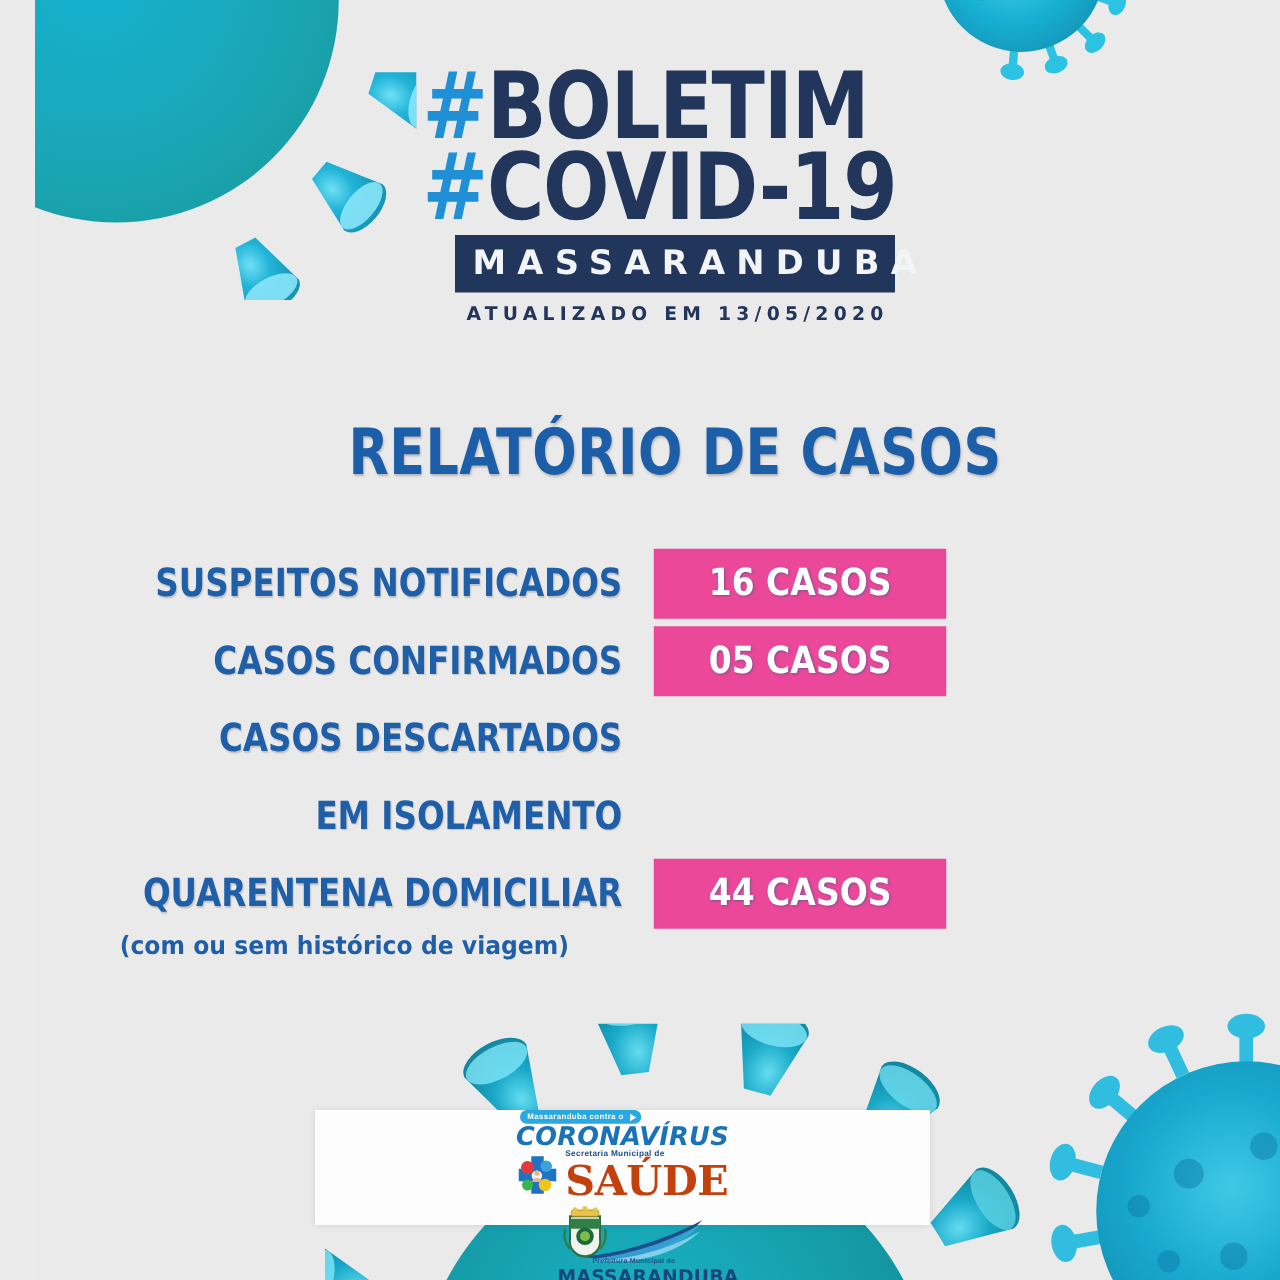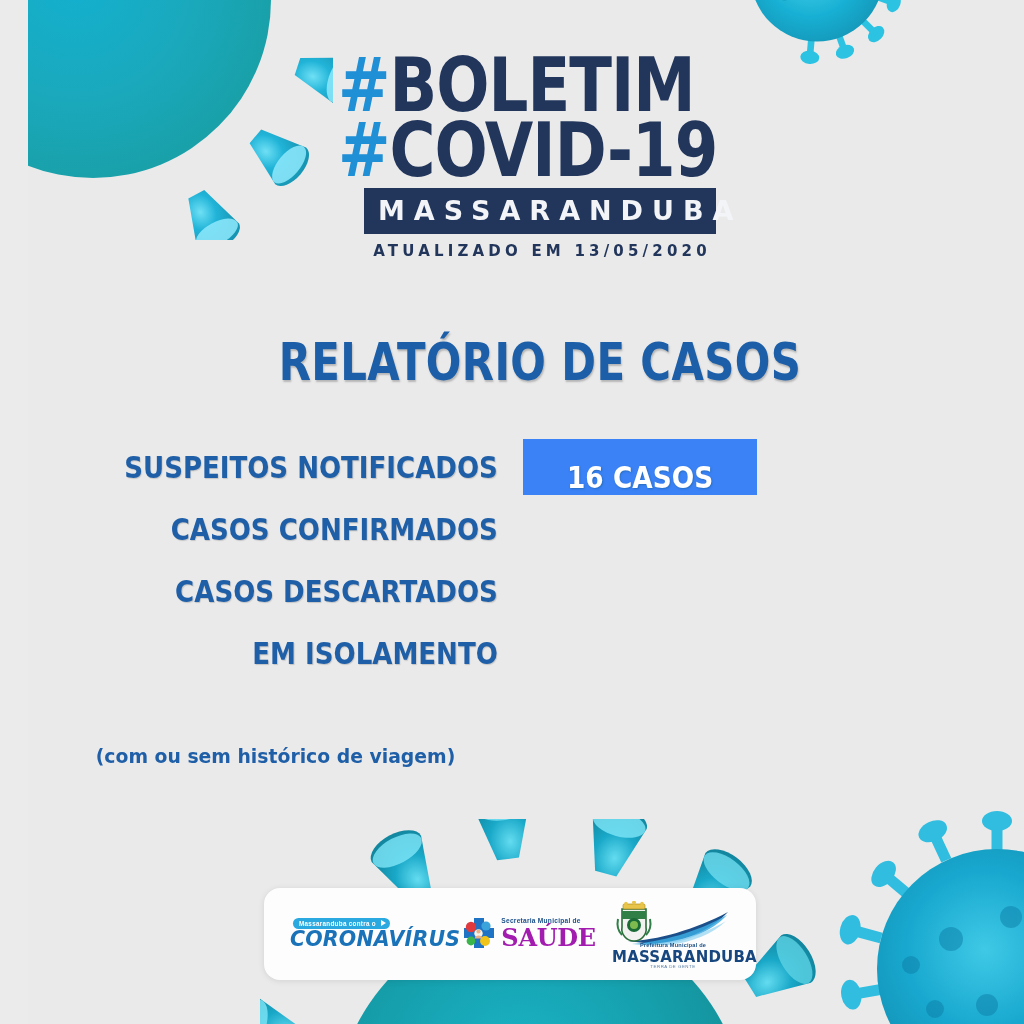--- a/index.html
+++ b/index.html
@@ -118,23 +118,23 @@
     color:#1f5fa8;
     transform:scaleX(0.84);
     transform-origin:right center;
     text-shadow:1px 1px 1px rgba(140,140,140,0.4);
     white-space:nowrap;
   }
 
   .row-value {
     width:234px;
     height:56px;
-    background:#3b82f6;
+    background:#ec4899;
     display:flex;
-    align-items:flex-end;
+    align-items:center;
     justify-content:center;
     font-family:"DejaVu Sans", sans-serif;
     font-weight:bold;
     font-size:30px;
     color:#ffffff;
     letter-spacing:0px;
     text-shadow:1px 1px 2px rgba(20,90,140,0.5);
   }
   .row-value span { transform:scaleX(0.88); display:inline-block; white-space:nowrap; }
 
@@ -145,29 +145,30 @@
     font-family:"DejaVu Sans", sans-serif;
     font-weight:bold;
     font-size:20px;
     color:#1f5fa8;
     transform:scaleX(0.94);
   }
 
   
   #footer-bar {
     position:absolute;
-    left:236px; top:888px;
+    left:224px; top:888px;
     width:492px; height:92px;
     background:#fdfdfd;
-    border-radius:16px;
+    border-radius:0;
     box-shadow:0 1px 6px rgba(0,0,0,0.10);
     display:flex;
     align-items:center;
     justify-content:space-between;
     padding:0 26px;
+    flex-direction:column;
   }
 
   
   #logo-corona { display:flex; flex-direction:column; align-items:flex-start; }
   #corona-tag {
     background:#29a9e0;
     color:#ffffff;
     font-size:6.3px;
     font-weight:bold;
     letter-spacing:0.3px;
@@ -200,21 +201,21 @@
   
   #logo-saude { display:flex; align-items:center; gap:5px; }
   #saude-cross { position:relative; width:34px; height:34px; }
   #saude-text { display:flex; flex-direction:column; align-items:flex-start; line-height:1; }
   #saude-small {
     font-size:6.6px; font-weight:bold; color:#1a4f8a; letter-spacing:0.25px;
     white-space:nowrap; margin-bottom:1px;
   }
   #saude-word {
     font-family:"DejaVu Serif", serif;
-    font-weight:bold; font-size:24px; color:#a21caf; letter-spacing:-0.3px;
+    font-weight:bold; font-size:33px; color:#c2410c; letter-spacing:-0.3px;
   }
 
   
   #logo-pref { position:relative; width:132px; height:74px; }
   #crest { position:absolute; left:16px; top:4px; width:40px; height:44px; }
   #swoosh { position:absolute; left:28px; top:14px; width:104px; height:34px; }
   #pref-small {
     position:absolute; left:20px; top:45px; width:110px; text-align:center;
     font-size:5.6px; font-weight:bold; color:#1b4f86; letter-spacing:0.2px;
   }
@@ -474,30 +475,39 @@
 
     <div class="row">
       <div class="row-label">SUSPEITOS NOTIFICADOS</div>
       <div class="row-value">
           <span>16 CASOS</span>
         </div>
     </div>
 
     <div class="row">
       <div class="row-label">CASOS CONFIRMADOS</div>
+      <div class="row-value">
+          <span>05 CASOS</span>
+        </div>
     </div>
 
     <div class="row">
       <div class="row-label">CASOS DESCARTADOS</div>
     </div>
 
     <div class="row">
       <div class="row-label">EM ISOLAMENTO</div>
     </div>
 
+    <div class="row">
+      <div class="row-label">QUARENTENA DOMICILIAR</div>
+      <div class="row-value">
+          <span>44 CASOS</span>
+        </div>
+    </div>
   </div>
 
   <div id="note">(com ou sem histórico de viagem)</div>
 
   <div id="footer-bar">
 
     <div id="logo-corona">
       <div id="corona-tag">Massaranduba contra o</div>
       <div id="corona-word">CORONAVÍRUS</div>
     </div>

